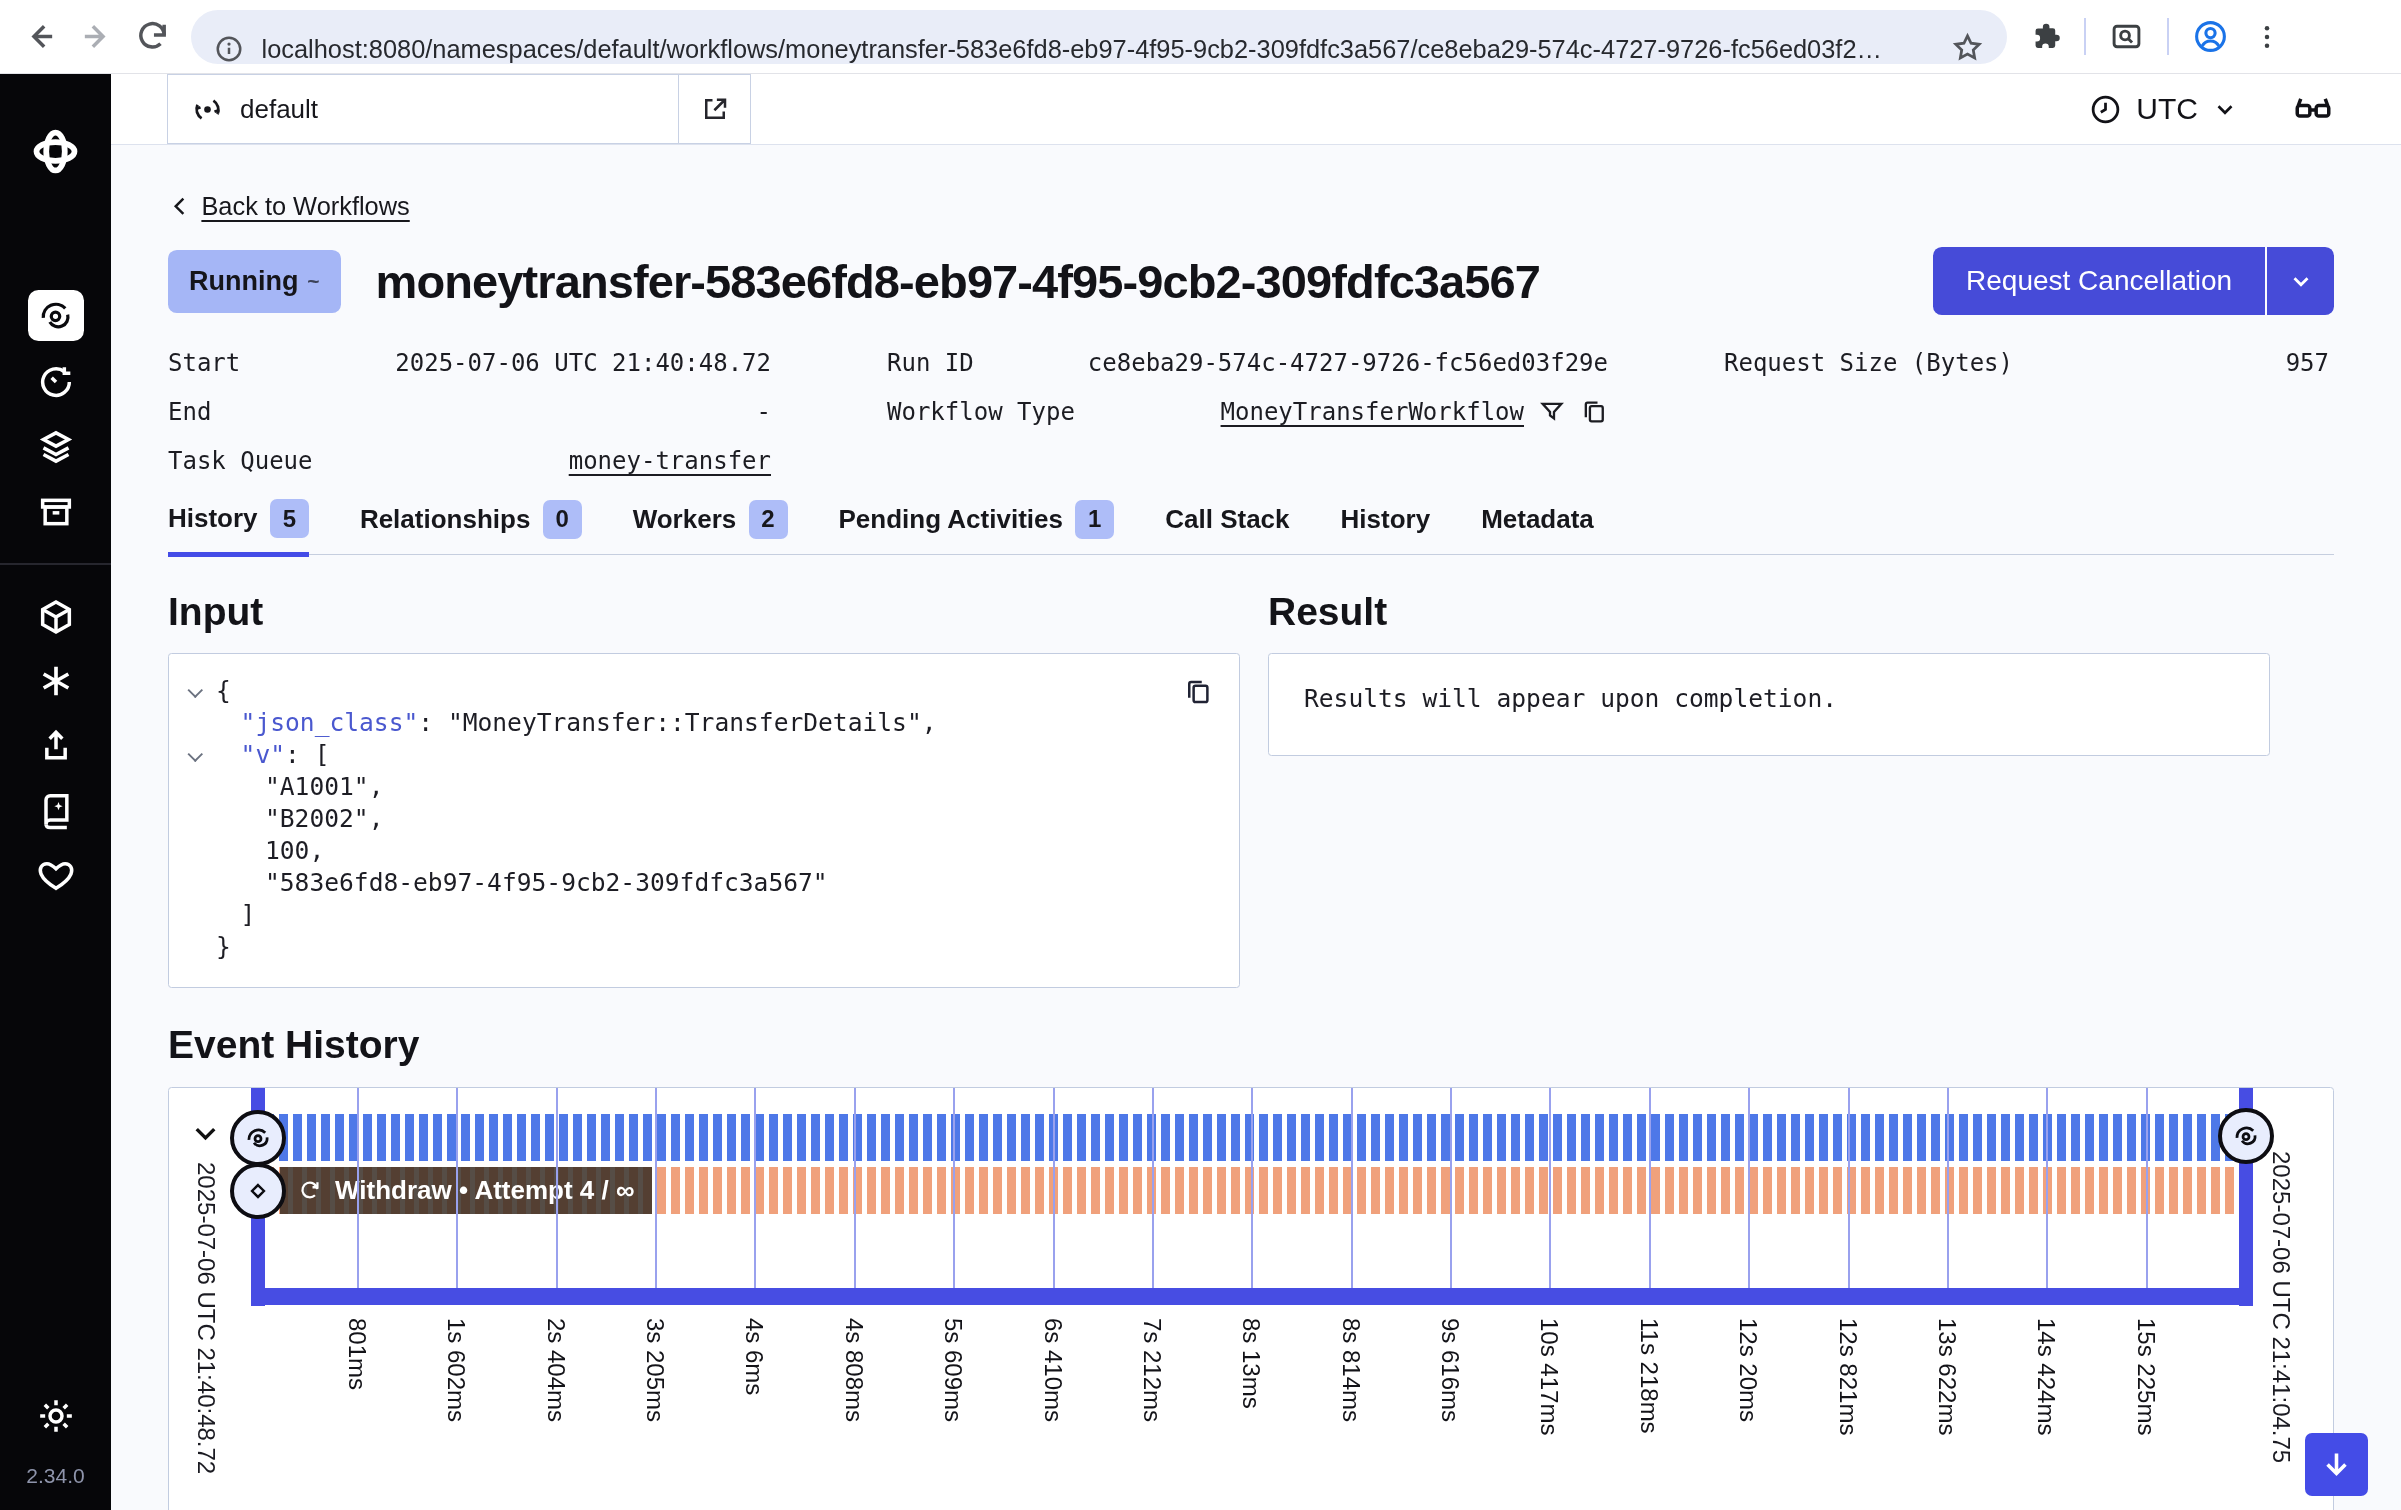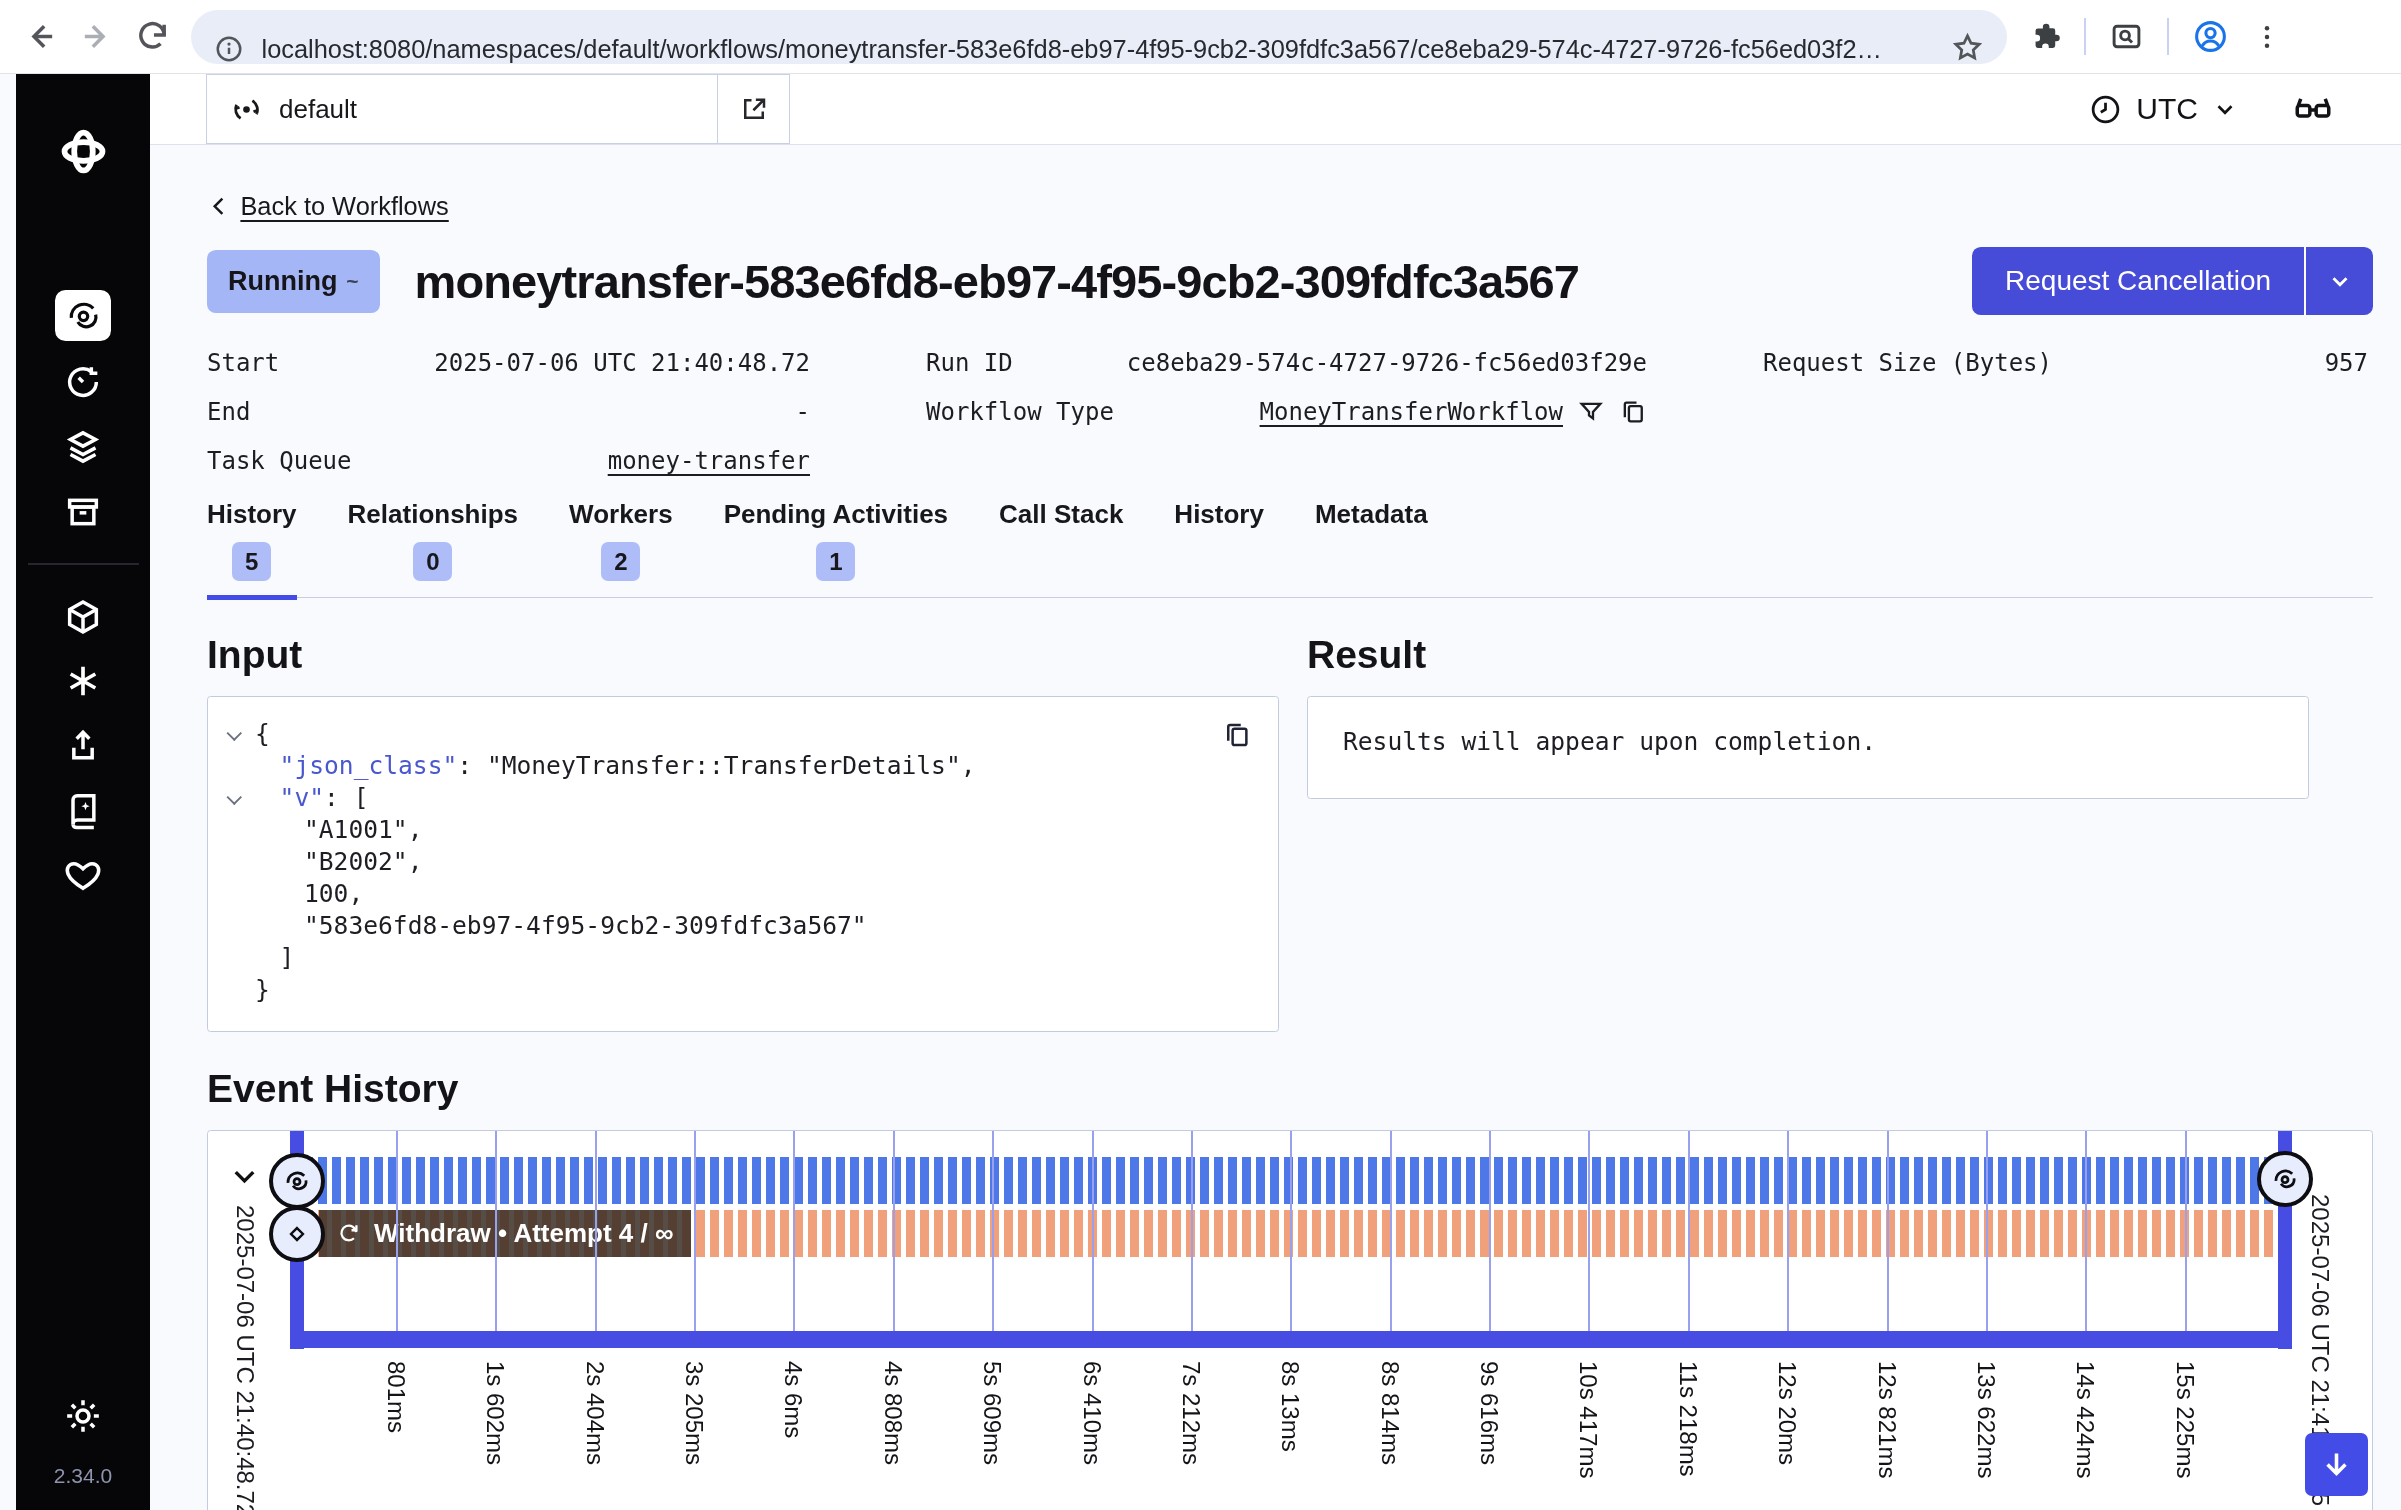--- a/index.html
+++ b/index.html
@@ -14,22 +14,22 @@
   .chrome .nav{ color:#53555a; }
   .chrome .nav.dim{ color:#abaeb4; }
   .omnibox{ flex:1; max-width:1816px; height:54px; background:#e9edf8; border-radius:27px;
     display:flex; align-items:flex-end; gap:17.5px; padding:0 23px; }
   .url{ flex:1; font-size:25.4px; color:#27292e; white-space:nowrap; overflow:hidden; }
   .chrome-right{ display:flex; align-items:center; gap:23px; color:#3c4043; }
   .vdiv{ width:1.8px; height:37px; background:#c9d1f4; }
 
   
   .app{ display:flex; height:1437px; }
-  .sidebar{ width:134px; background:#060609; display:flex; flex-direction:column;
-    align-items:center; padding-top:39px; flex-shrink:0;margin-left:16px;}
+  .sidebar{ width:111px; background:#060609; display:flex; flex-direction:column;
+    align-items:center; padding-top:39px; flex-shrink:0;}
   .side-ic{ color:#fff; margin:12.3px 0; cursor:pointer;}
   .active-tile{ width:56px; height:51px; background:#fff; border-radius:10.5px;
     display:flex; align-items:center; justify-content:center; margin:8.8px 0; color:#0a0a0e;}
   .side-div{ width:111px; height:1.8px; background:#26262e; margin:19.3px 0; }
   .side-spacer{ flex:1; }
   .version{ color:#8e94ab; font-size:21px; margin:16px 0 23px; }
 
   .main{ flex:1; display:flex; flex-direction:column; min-width:0; }
   .topbar{ height:102px; background:#fff; border-bottom:1.8px solid #dde2ee;
     display:flex; align-items:center; padding:0 67px 0 56px; }
@@ -58,21 +58,21 @@
 
   .details{ margin-top:30px; display:grid; grid-template-columns:603px 721px 605px;
     column-gap:116px; row-gap:14px; font-family:"DejaVu Sans Mono", monospace; font-size:24px; color:#1c1c22;}
   .cell{ display:flex; justify-content:space-between; align-items:center; min-height:35px;}
   .cell .val{ text-align:right; }
   .linkish{ text-decoration:underline; text-underline-offset:5.3px; cursor:pointer;}
   .valgrp{ display:flex; align-items:center; gap:14px; }
 
   .tabs{ margin-top:21px; display:flex; gap:51px; border-bottom:1.8px solid #c6cedf; }
   .tab{ display:flex; align-items:center; gap:12.3px; font-size:26px; font-weight:bold;
-    color:#17171c; padding-bottom:14px; cursor:pointer;flex-direction:column; }
+    color:#17171c; padding-bottom:14px; cursor:pointer; }
   .tab.active{ border-bottom:5.3px solid #444ce7; margin-bottom:-3.5px; }
   .tab-badge{ background:#aebdf8; border-radius:7px; min-width:39px; height:39px; padding:0 8.8px;
     display:flex; align-items:center; justify-content:center; font-size:24px;}
 
   .panels{ display:flex; gap:28px; margin-top:35px; }
   .sec-title{ font-size:39px; font-weight:bold; color:#131318;}
   .card{ margin-top:19.3px; border:1.8px solid #c2cce0; border-radius:3.5px; background:#fff; position:relative;}
   .input-card{ width:1072px; padding:21px 26px 24.6px 21px;
     font-family:"DejaVu Sans Mono", monospace; font-size:24.6px; color:#1d1d24;}
   .copy-btn{ position:absolute; top:23px; right:26px; color:#202334; cursor:pointer;}

